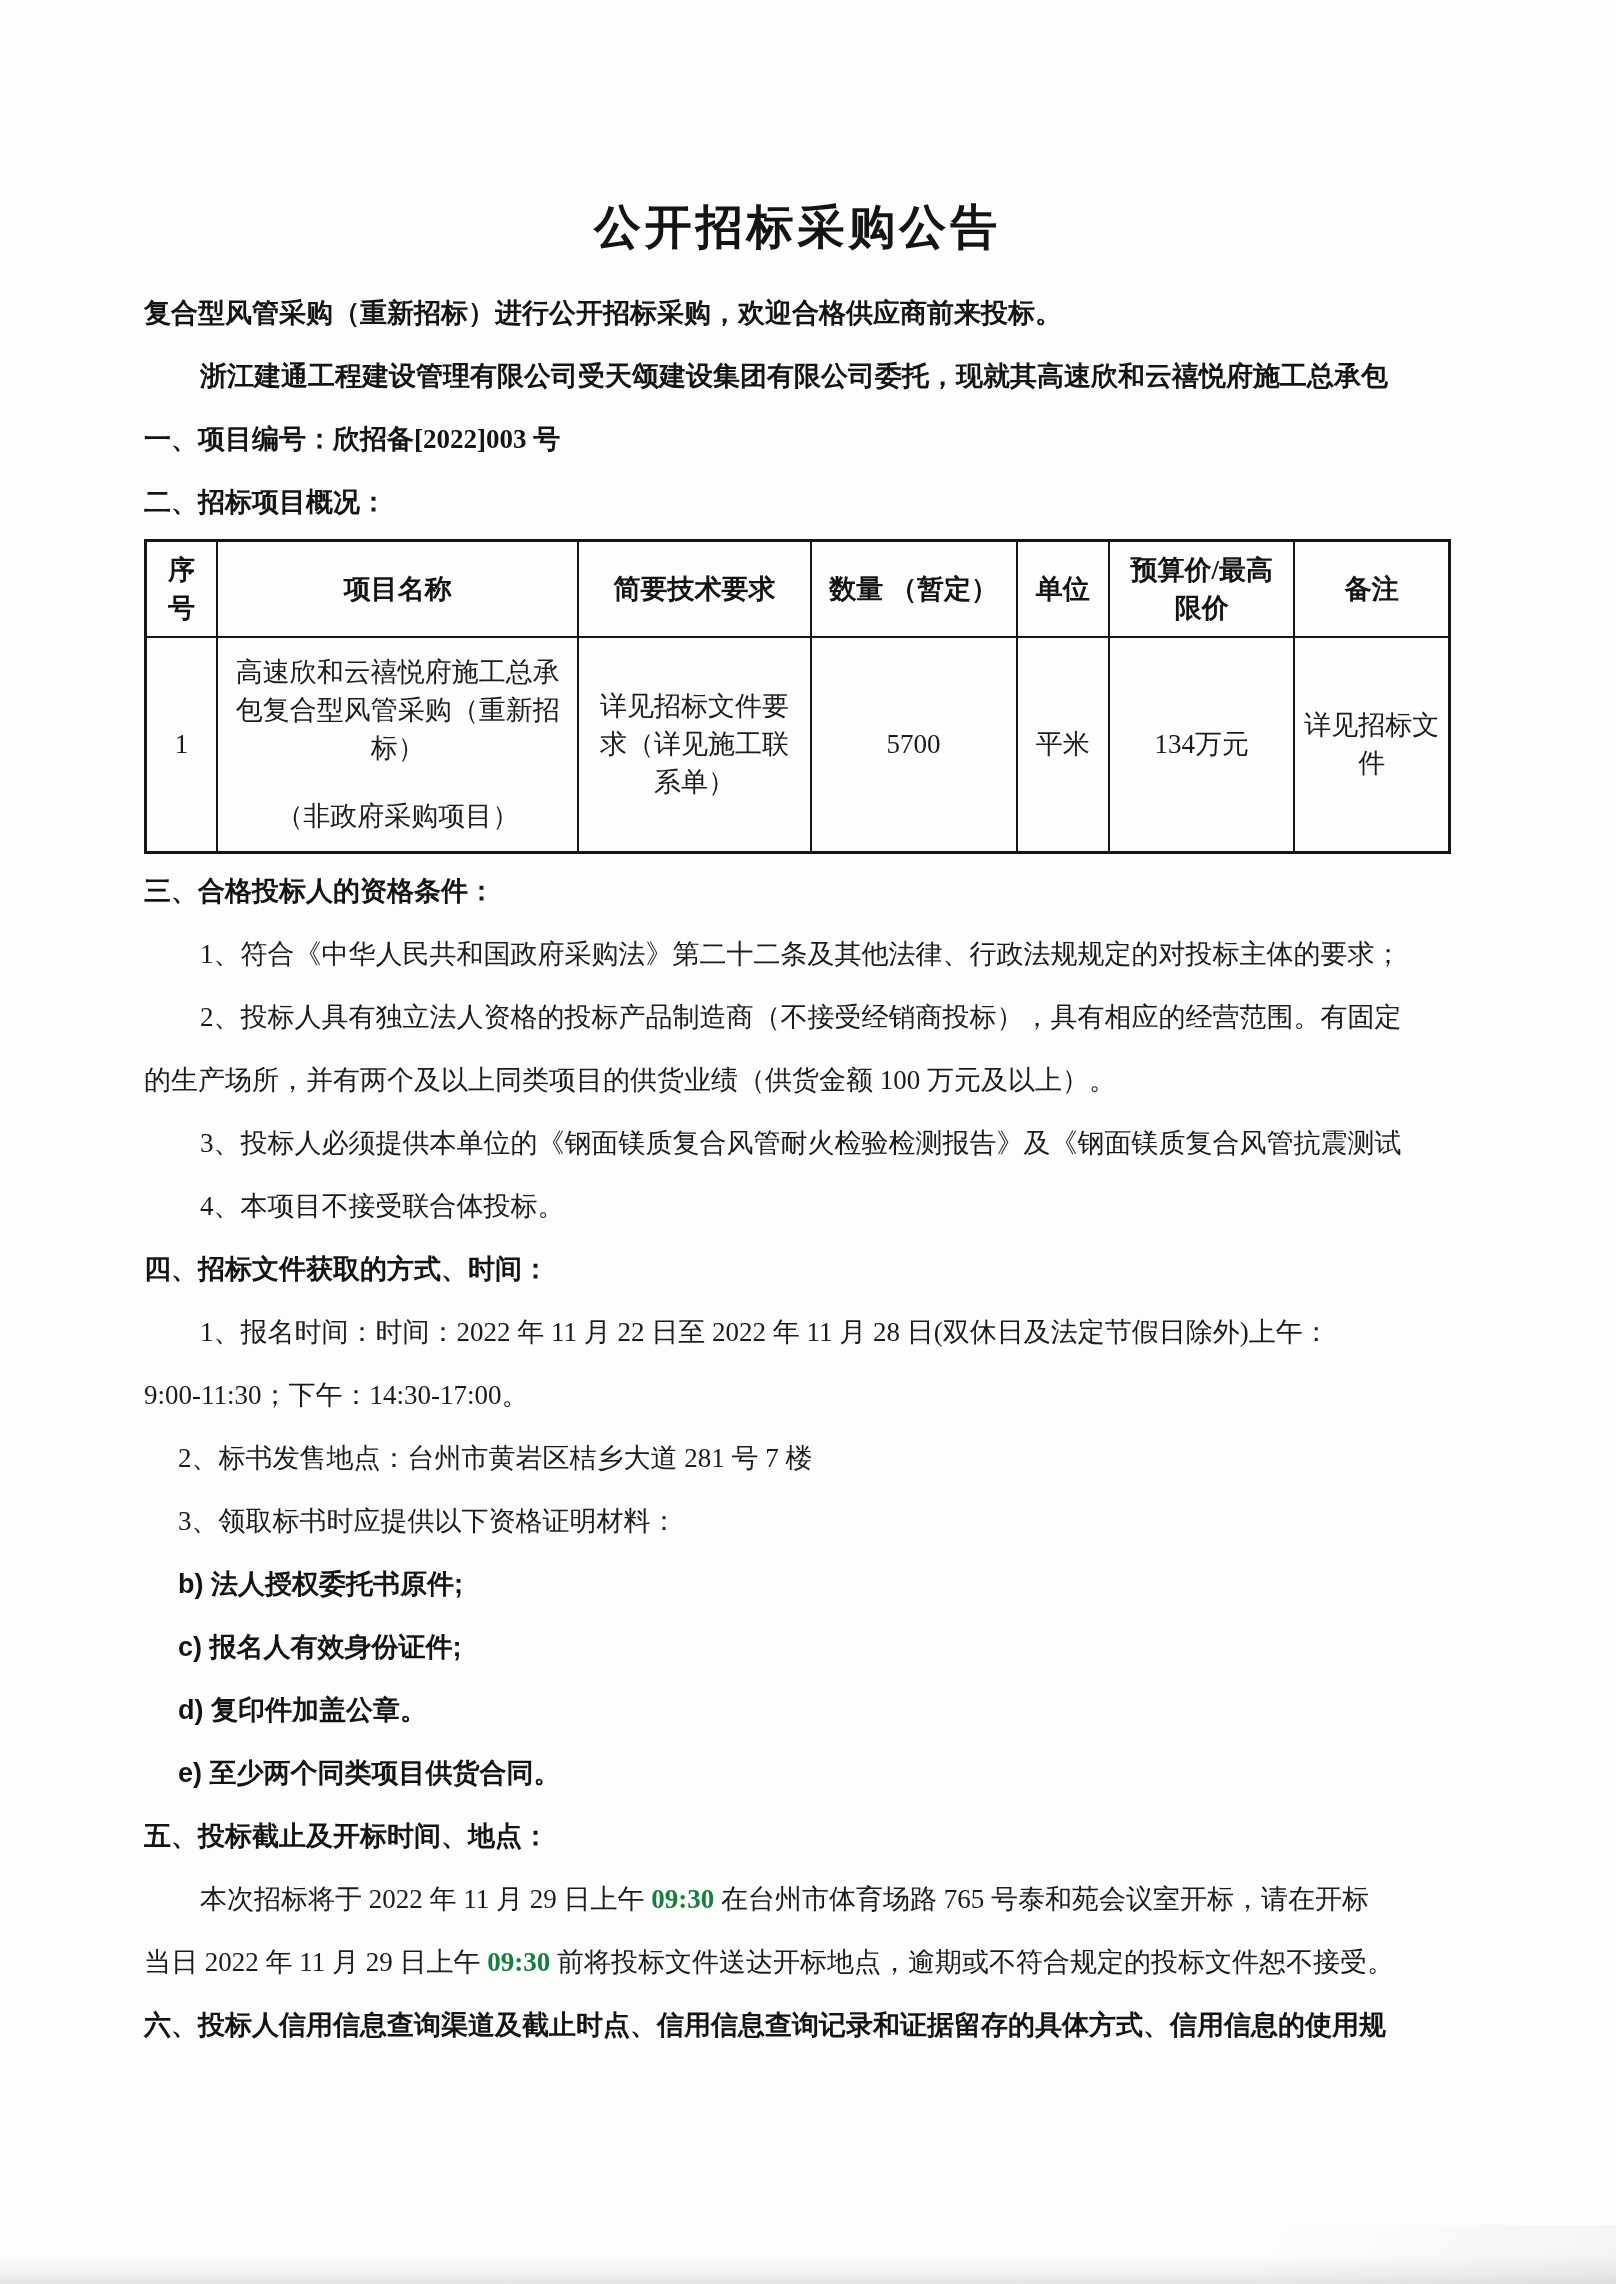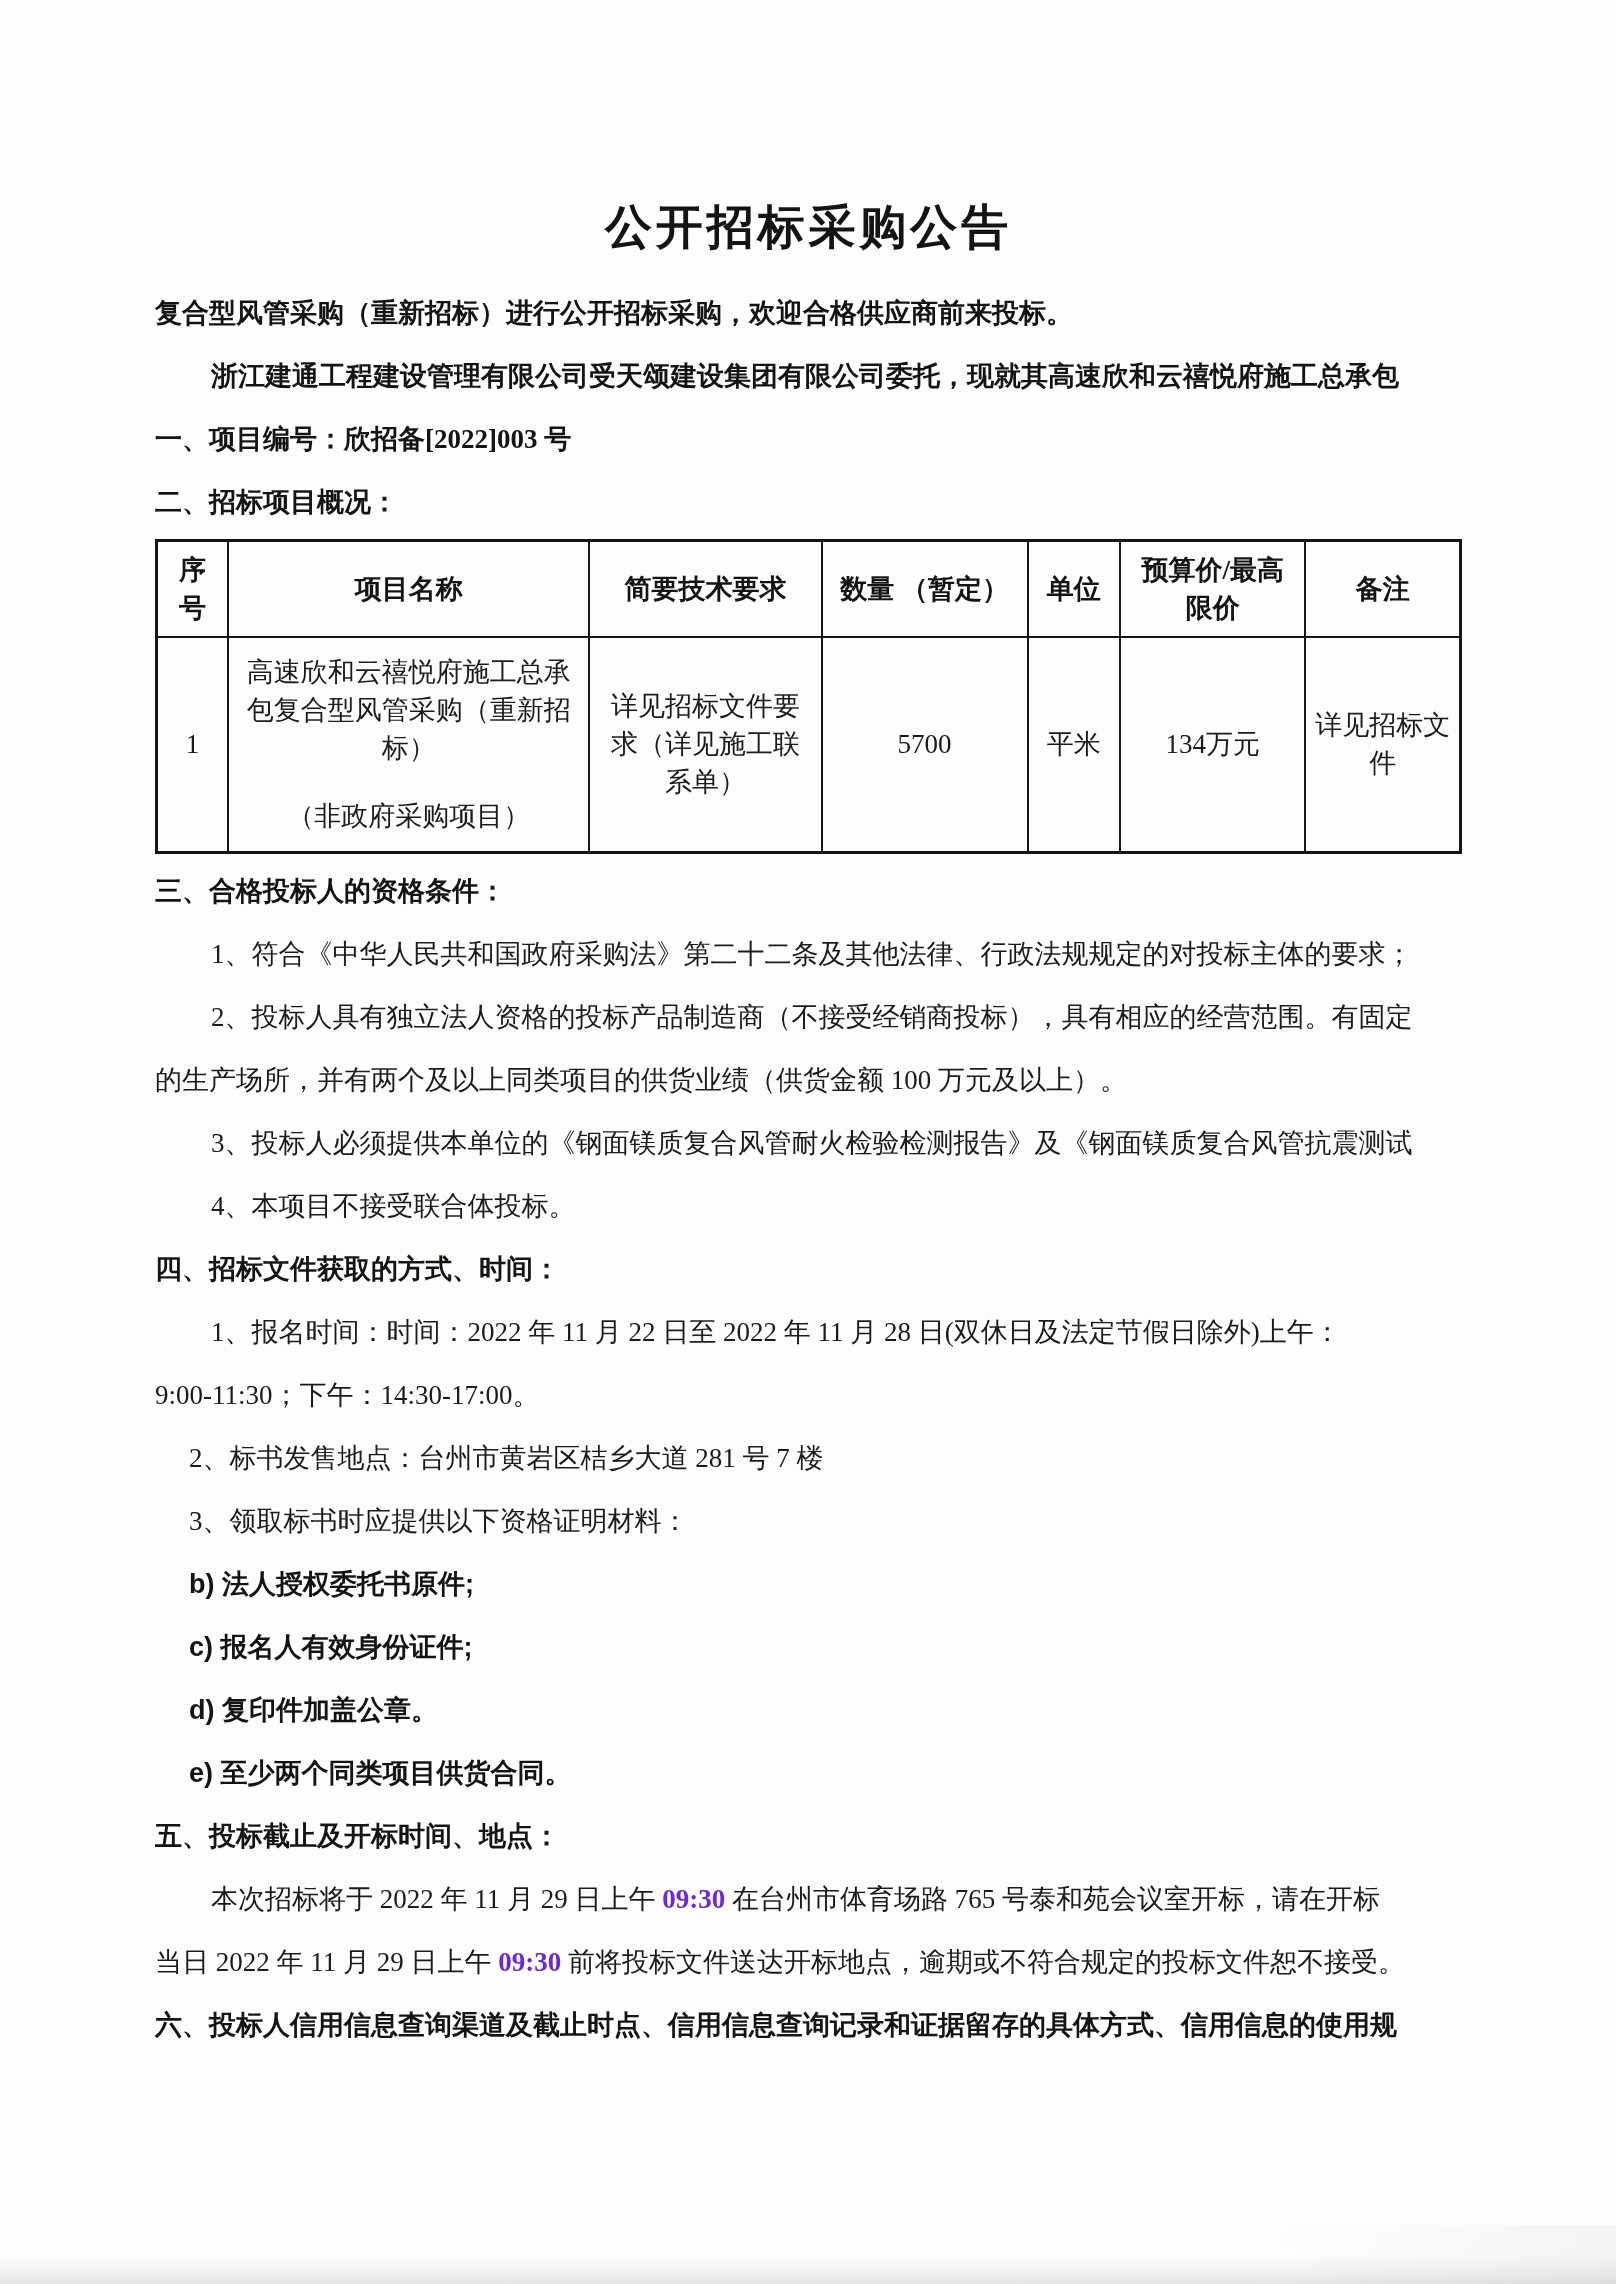--- a/index.html
+++ b/index.html
@@ -11,21 +11,21 @@
     position: relative;
     width: 1616px;
     height: 2284px;
     background: #fdfdfc;
     overflow: hidden;
     color: #1b1b1b;
     font-family: "Liberation Serif", "DejaVu Serif", serif;
   }
   .content {
     position: absolute;
-    left: 155px;
+    left: 144px;
     top: 188px;
     width: 1307px;
   }
   .doc-title {
     text-align: center;
     font-size: 47px;
     font-weight: bold;
     line-height: 78px;
     margin: 0 0 15.6px 0;
     letter-spacing: 3.9px;
@@ -36,21 +36,21 @@
     font-size: 27px;
     line-height: 63px;
     min-height: 63px;
     white-space: nowrap;
     color: #1b1b1b;
   }
   .line.indent    { text-indent: 56px; }
   .line.indent-sm { text-indent: 34px; }
   .line.bold      { font-weight: bold; color: #141414; }
   .line.hei       { font-family: "Liberation Sans", "DejaVu Sans", sans-serif; }
-  .seg-bold       { font-weight: bold; color: #6d28d9; }
+  .seg-bold       { font-weight: bold; color: #15803d; }
 
   table.project-table {
     border-collapse: collapse;
     width: 100%;
     margin-top: 5.2px;
     table-layout: fixed;
   }
   table.project-table,
   table.project-table th,
   table.project-table td {

